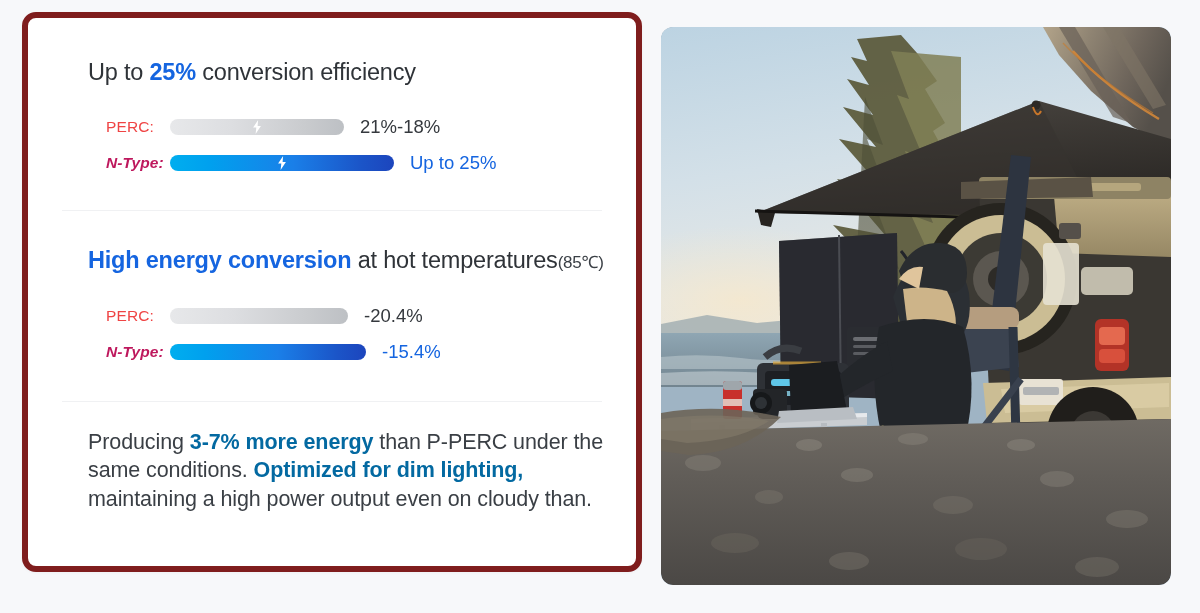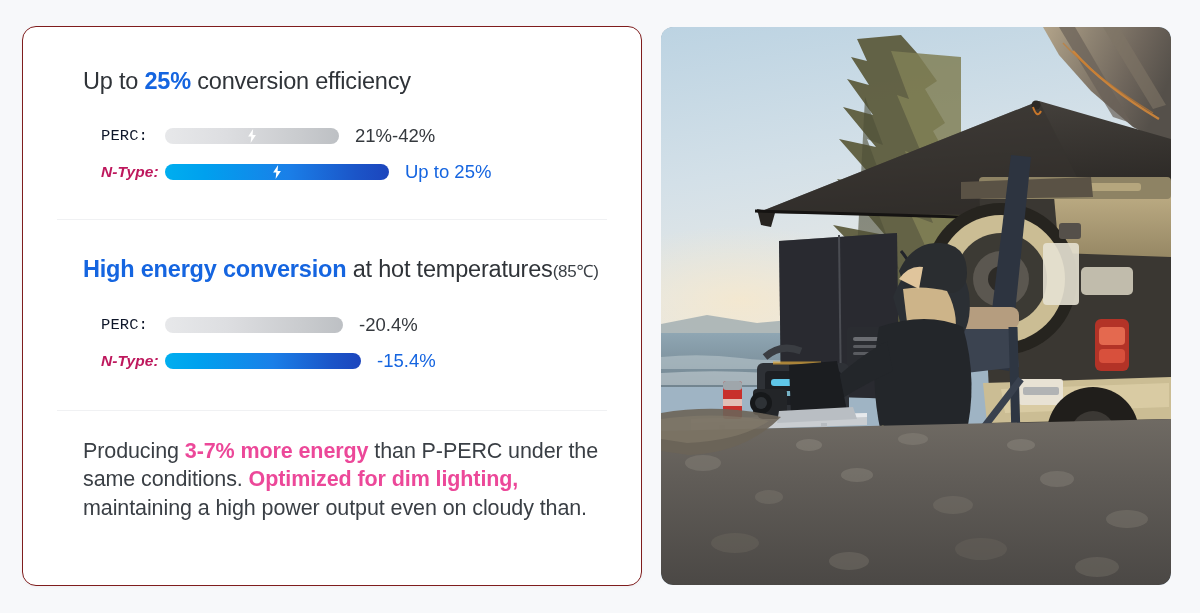--- a/index.html
+++ b/index.html
@@ -20,25 +20,25 @@
     position: relative;
     width: 1200px;
     height: 613px;
     background: #f7f8fa;
   }
 
   
   .spec-card {
     position: absolute;
     left: 22px;
-    top: 26px;
+    top: 12px;
     width: 620px;
     height: 560px;
     background: #ffffff;
-    border: 1px solid #7f1d1d;
+    border: 6px solid #7f1d1d;
     border-radius: 14px;
     box-shadow: 0 1px 3px rgba(20,30,50,0.035);
     padding: 26px 34px 0 34px;
   }
 
   .section { position: relative; }
 
   .heading {
     font-size: 23.5px;
     font-weight: 400;
@@ -69,21 +69,21 @@
   }
 
   .row-label {
     width: 108px;
     padding-left: 44px;
     font-size: 15.5px;
     font-weight: 400;
     letter-spacing: 0.1px;
     flex: 0 0 auto;
   }
-  .row-label.perc  { color: #0f172a; font-family: Liberation Mono, monospace; }
+  .row-label.perc  { color: #ef4444; }
   .row-label.ntype { color: #be185d; font-weight: 700; font-style: italic; }
 
   .bar {
     position: relative;
     height: 16px;
     border-radius: 8px;
     flex: 0 0 auto;
   }
   .bar.grey {
     background: linear-gradient(90deg, #e7e8ea 0%, #dddee1 35%, #c9cbce 78%, #bdc0c4 100%);
@@ -122,21 +122,21 @@
   
   .para {
     margin: 26px 0 0 26px;
     width: 548px;
     font-size: 21.5px;
     line-height: 1.33;
     color: #3a3f45;
     letter-spacing: -0.1px;
   }
   .para .hl {
-    color: #ec4899;
+    color: #0369a1;
     font-weight: 700;
   }
 
   
   .photo {
     position: absolute;
     left: 661px;
     top: 27px;
     width: 510px;
     height: 558px;
@@ -158,21 +158,21 @@
 
       <div class="rows">
 
         <div class="row">
           <div class="row-label perc">PERC:</div>
           <div class="bar grey" style="width:174px">
             <svg class="bolt" viewBox="0 0 10 14" aria-hidden="true">
               <path d="M6.1 0 L1.1 7.6 L4.3 7.6 L3.6 14 L8.9 6.1 L5.6 6.1 Z" fill="#ffffff"></path>
             </svg>
           </div>
-          <div class="row-value grey">21%-42%</div>
+          <div class="row-value grey">21%-18%</div>
         </div>
 
         <div class="row">
           <div class="row-label ntype">N-Type:</div>
           <div class="bar blue" style="width:224px">
             <svg class="bolt" viewBox="0 0 10 14" aria-hidden="true">
               <path d="M6.1 0 L1.1 7.6 L4.3 7.6 L3.6 14 L8.9 6.1 L5.6 6.1 Z" fill="#ffffff"></path>
             </svg>
           </div>
           <div class="row-value blue">Up to 25%</div>

